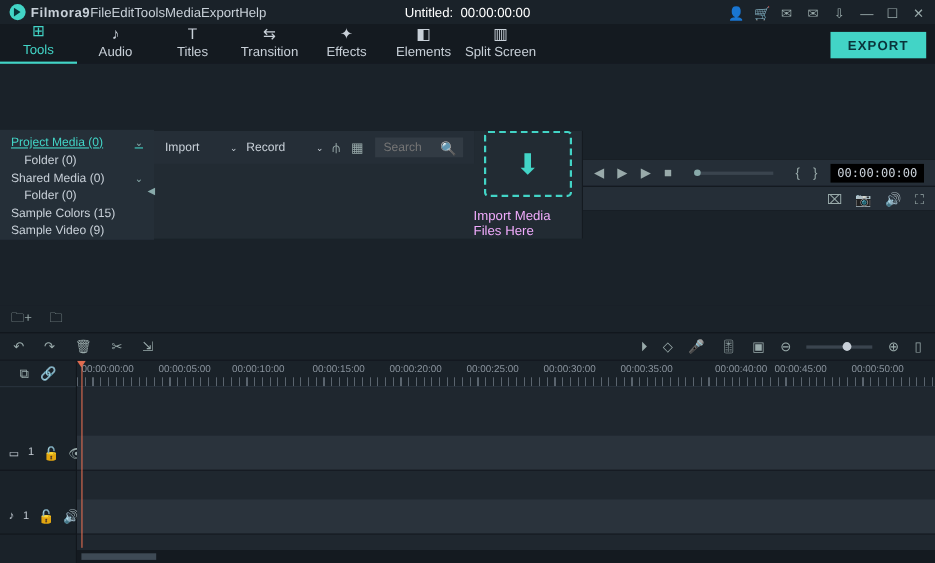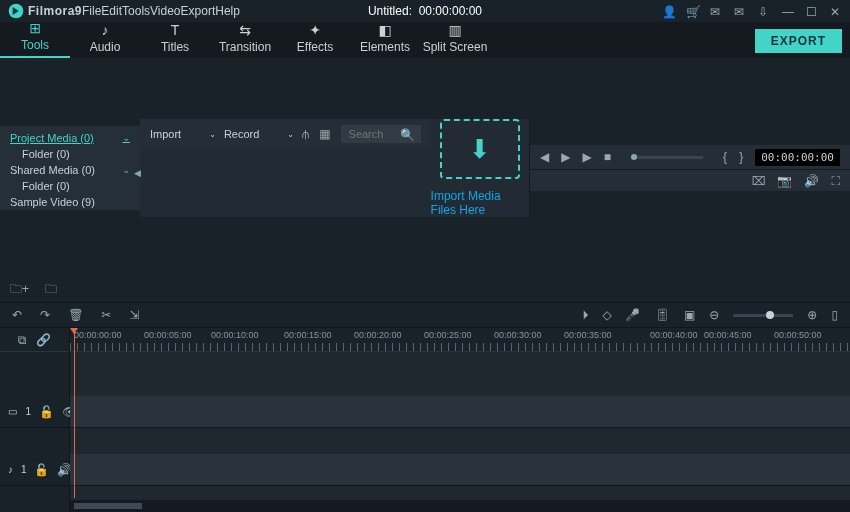--- a/index.html
+++ b/index.html
@@ -37,21 +37,21 @@
   .dd { display: flex; align-items: center; gap: 28px; font-size: 11px; cursor: pointer; color:#c8d0d8; }
   .dd .arr { font-size: 8px; }
   .mediabar-r { margin-left: auto; display: flex; align-items: center; gap: 10px; }
   .search { background: #323b44; border: none; color: #c8d0d8; padding: 3px 22px 3px 8px; font-size: 11px; width: 80px; }
   .search-wrap { position: relative; }
   .search-wrap .mag { position: absolute; right: 5px; top: 3px; }
 
   .mediabody { flex: 1; display: flex; flex-direction: column; align-items: center; justify-content: center; gap: 10px; }
   .importzone { width: 80px; height: 60px; border: 2px dashed #42d4c6; border-radius: 4px; display: flex; align-items: center; justify-content: center; cursor: pointer; }
   .importzone .arrow { color: #42d4c6; font-size: 26px; }
-  .importlabel { color: #0ea5e9; font-size: 12px; }
+  .importlabel { color: #f0abfc; font-size: 12px; }
 
   .preview { width: 320px; background: #000; display: flex; flex-direction: column; }
   .preview-canvas { flex: 1; background: #000; }
   .preview-ctrl1 { height: 24px; background: #252e37; display: flex; align-items: center; padding: 0 10px; gap: 12px; }
   .preview-ctrl1 .seek { flex: 1; height: 3px; background: #3a444e; margin:0 8px; position:relative; }
   .preview-ctrl1 .dot { width:6px;height:6px;border-radius:50%;background:#8aa;position:absolute;left:0;top:-2px; }
   .tcode { background:#000; padding:2px 6px; font-family:monospace; font-size:11px; }
   .preview-ctrl2 { height: 22px; background: #252e37; display: flex; justify-content: flex-end; align-items: center; gap: 12px; padding: 0 10px; border-top: 1px solid #141a20; }
 
   
@@ -92,21 +92,21 @@
     <svg class="logo-icon" viewBox="0 0 24 24">
         <circle cx="12" cy="12" r="11" fill="#42d4c6"></circle>
         <path d="M7 6 L16 12 L7 18 Z" fill="#0a343a"></path>
       </svg>
     <span class="logo-text">Filmora9</span>
   </div>
   <div class="menu">
     <span>File</span>
     <span>Edit</span>
     <span>Tools</span>
-    <span>Video</span>
+    <span>Media</span>
     <span>Export</span>
     <span>Help</span>
   </div>
   <div class="title-center">
     <span>Untitled:</span>&nbsp;
     <span>00:00:00:00</span>
   </div>
   <div class="title-right">
     <span class="btn-ico">👤</span>
     <span class="btn-ico">🛒</span>
@@ -139,20 +139,23 @@
       </div>
     <div class="side-item side-sub">
         <span>Folder (0)</span>
       </div>
     <div class="side-item">
         <span>Shared Media (0)</span>
         <span class="chev">⌄</span>
       </div>
     <div class="side-item side-sub">
         <span>Folder (0)</span>
+      </div>
+    <div class="side-item">
+        <span>Sample Colors (15)</span>
       </div>
     <div class="side-item">
         <span>Sample Video (9)</span>
       </div>
     <span class="side-collapse">◀</span>
   </div>
 
   <div class="mediapanel">
     <div class="mediabar">
       <div class="dd">

